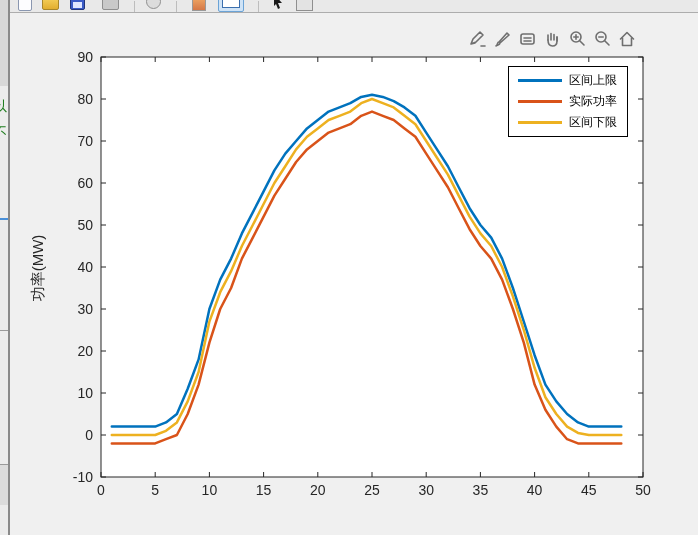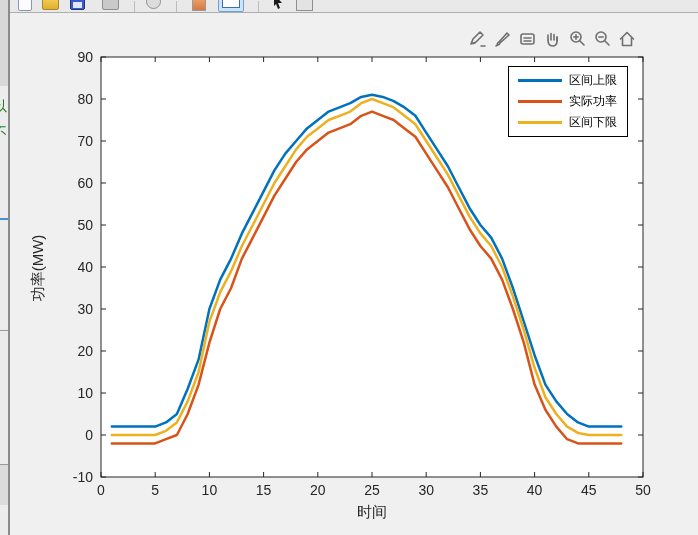--- a/index.html
+++ b/index.html
@@ -222,15 +222,14 @@
     <div class="legend-row">
       <span class="legend-sample" style="background: rgb(217, 83, 25);"></span>
       <span class="legend-label">实际功率</span>
     </div>
     <div class="legend-row">
       <span class="legend-sample" style="background: rgb(237, 177, 32);"></span>
       <span class="legend-label">区间下限</span>
     </div>
   </div>
 
-  <div class="xlabel">时间</div>
   <div class="ylabel">功率(MW)</div>
 </div>
 
 </body></html>

